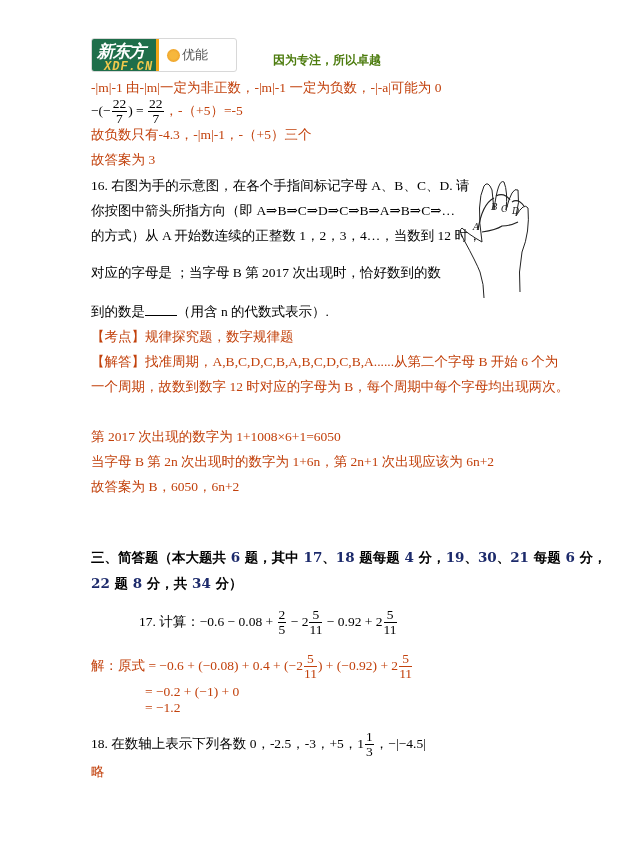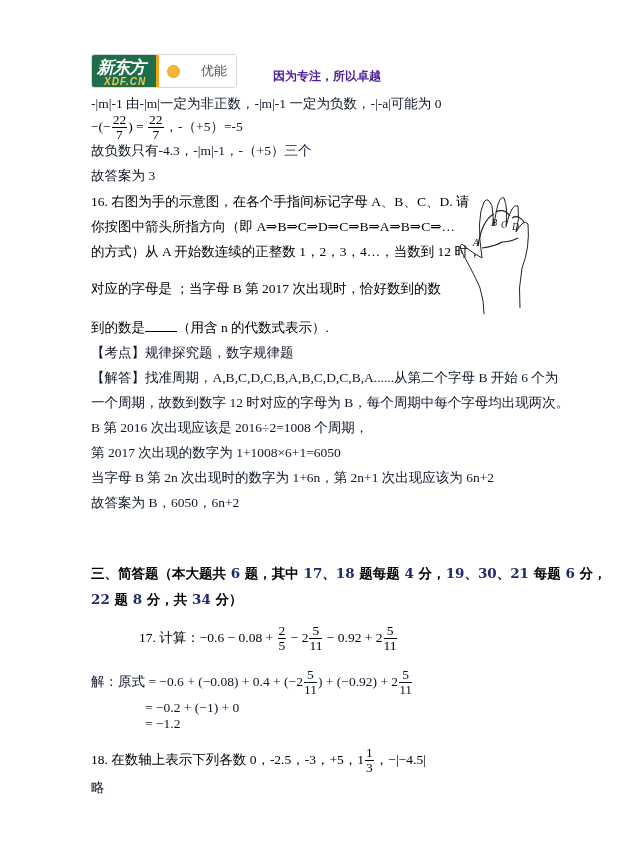--- a/index.html
+++ b/index.html
@@ -1,38 +1,38 @@
 <!DOCTYPE html>
 <html><head>
 <meta charset="utf-8">
 <style>
   html, body { margin: 0; padding: 0; background: #ffffff; }
   body { width: 629px; height: 841px; position: relative; overflow: hidden;
          font-family: "Liberation Serif", "DejaVu Serif", serif; color: #000; }
-  .page { position: absolute; left: 0; top: 16px; width: 629px; height: 628px; }
+  .page { position: absolute; left: 0; top: 0; width: 629px; height: 628px; }
 
   
   .logo { position: absolute; left: 91px; top: 38px; width: 144px; height: 32px;
           border: 1px solid #d8d8d8; border-radius: 3px; display: flex; overflow: hidden; background:#fff; }
   .logo-xdf { width: 64px; height: 100%; background: #1f6e4a; color: #fff; position: relative;
               border-right: 3px solid #f2a516; }
   .logo-xdf .cn { position: absolute; left: 5px; top: 1px; font-family: "DejaVu Sans", sans-serif;
                   font-weight: bold; font-style: italic; font-size: 17px; letter-spacing: -1px; }
-  .logo-xdf .en { position: absolute; left: 12px; top: 21px; font-family: Liberation Sans, sans-serif;
-                  font-weight: bold; font-style: italic; font-size: 10px; color: #f2c94c; letter-spacing: 1px; }
-  .logo-yn { flex: 1; display: flex; align-items: center; padding-left: 8px; gap: 21px; }
+  .logo-xdf .en { position: absolute; left: 12px; top: 21px; font-family: Liberation Mono, monospace;
+                  font-weight: bold; font-style: italic; font-size: 12px; color: #f2c94c; letter-spacing: 1px; }
+  .logo-yn { flex: 1; display: flex; align-items: center; padding-left: 8px; gap: 2px; }
   .logo-yn .u { width: 13px; height: 13px; border-radius: 50%; background: radial-gradient(circle, #f6b73c 40%, #e8931b 100%); }
   .logo-yn .t { font-family: "DejaVu Sans", sans-serif; font-size: 13px; color: #555; }
   .motto { position: absolute; left: 273px; top: 52px; font-family: "DejaVu Sans", sans-serif;
-           font-weight: bold; font-size: 12px; color: #4c1d95; }
+           font-weight: bold; font-size: 12px; color: #4d7c0f; }
   .slogan { position: absolute; left: 408px; top: 51px; font-family: "DejaVu Serif", serif;
             font-weight: bold; font-style: italic; font-size: 12px; color: #e01818; letter-spacing: 1px; }
 
   .line { position: absolute; left: 91px; font-size: 13.5px; line-height: 18px; white-space: nowrap; }
-  .red { color: #0f172a; }
+  .red { color: #c2410c; }
   .black { color: #000; }
   .navy { color: #1c2a6b; }
 
   .frac { display: inline-block; vertical-align: middle; text-align: center; margin: 0 1px; }
   .frac .n { display: block; border-bottom: 1px solid currentColor; line-height: 14px; padding: 0 1px; }
   .frac .d { display: block; line-height: 14px; }
   .blank { display: inline-block; border-bottom: 1px solid #000; vertical-align: baseline; height: 12px; }
 
   .hand { position: absolute; left: 458px; top: 172px; width: 80px; height: 130px; }
   .section-title { font-family: "DejaVu Serif", serif; font-weight: bold; font-size: 13.5px; }
@@ -76,21 +76,20 @@
     <path d="M 24 60 Q 38 58 44 54 Q 52 54 60 50" fill="none" stroke="#222" stroke-width="1.2"></path>
     <text x="15" y="58" font-size="9" font-style="italic" font-family="DejaVu Serif, serif" fill="#222">A</text>
     <text x="33" y="38" font-size="9" font-style="italic" font-family="DejaVu Serif, serif" fill="#222">B</text>
     <text x="43" y="40" font-size="9" font-style="italic" font-family="DejaVu Serif, serif" fill="#222">C</text>
     <text x="54" y="42" font-size="9" font-style="italic" font-family="DejaVu Serif, serif" fill="#222">D</text>
   </svg>
 
   <div class="line red" style="top:328px;">【考点】规律探究题，数字规律题</div>
   <div class="line red" style="top:353px;">【解答】找准周期，A,B,C,D,C,B,A,B,C,D,C,B,A......从第二个字母 B 开始 6 个为</div>
   <div class="line red" style="top:378px;">一个周期，故数到数字 12 时对应的字母为 B，每个周期中每个字母均出现两次。</div>
-  <div class="line red" style="top:403px;">B 第 2016 次出现应该是 2016÷2=1008 个周期，</div>
   <div class="line red" style="top:428px;">第 2017 次出现的数字为 1+1008×6+1=6050</div>
   <div class="line red" style="top:453px;">当字母 B 第 2n 次出现时的数字为 1+6n，第 2n+1 次出现应该为 6n+2</div>
   <div class="line red" style="top:478px;">故答案为 B，6050，6n+2</div>
 
   <div class="line section-title" style="top:548px;">
     <span>三、简答题（本大题共 </span><span class="navy">6</span><span> 题，其中 </span><span class="navy">17</span><span>、</span><span class="navy">18</span><span> 题每题 </span><span class="navy">4</span><span> 分，</span><span class="navy">19</span><span>、</span><span class="navy">30</span><span>、</span><span class="navy">21</span><span> 每题 </span><span class="navy">6</span><span> 分，</span>
   </div>
   <div class="line section-title" style="top:574px;">
     <span class="navy">22</span><span> 题 </span><span class="navy">8</span><span> 分，共 </span><span class="navy">34</span><span> 分）</span>
   </div>

